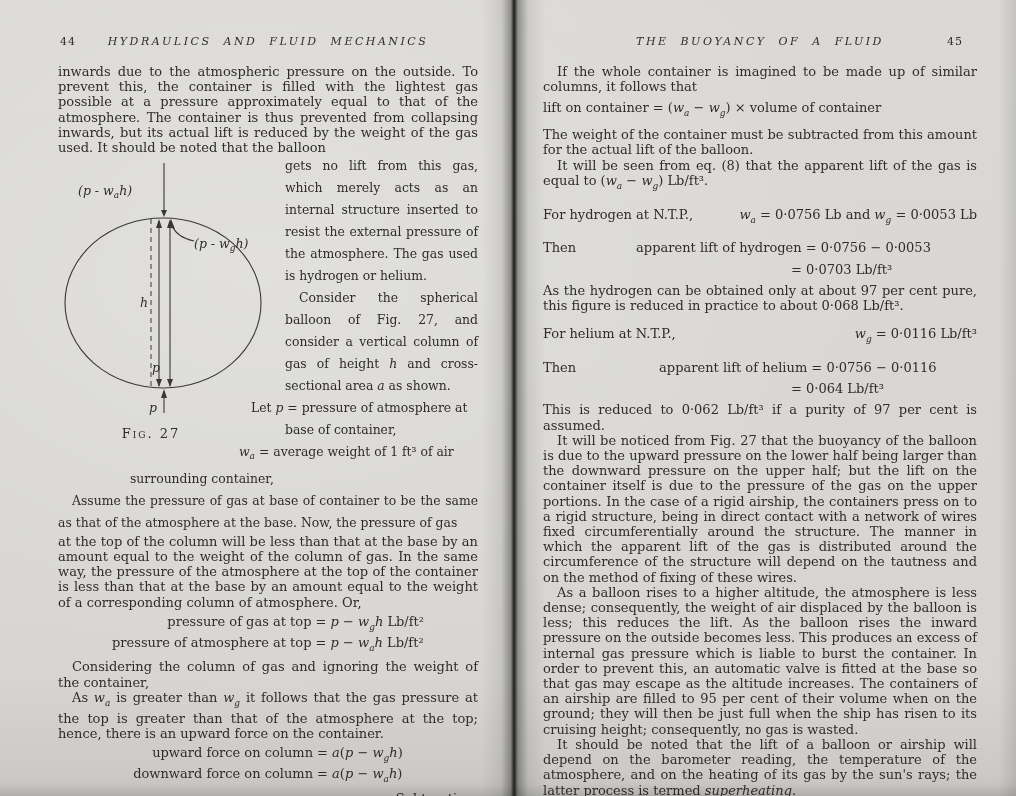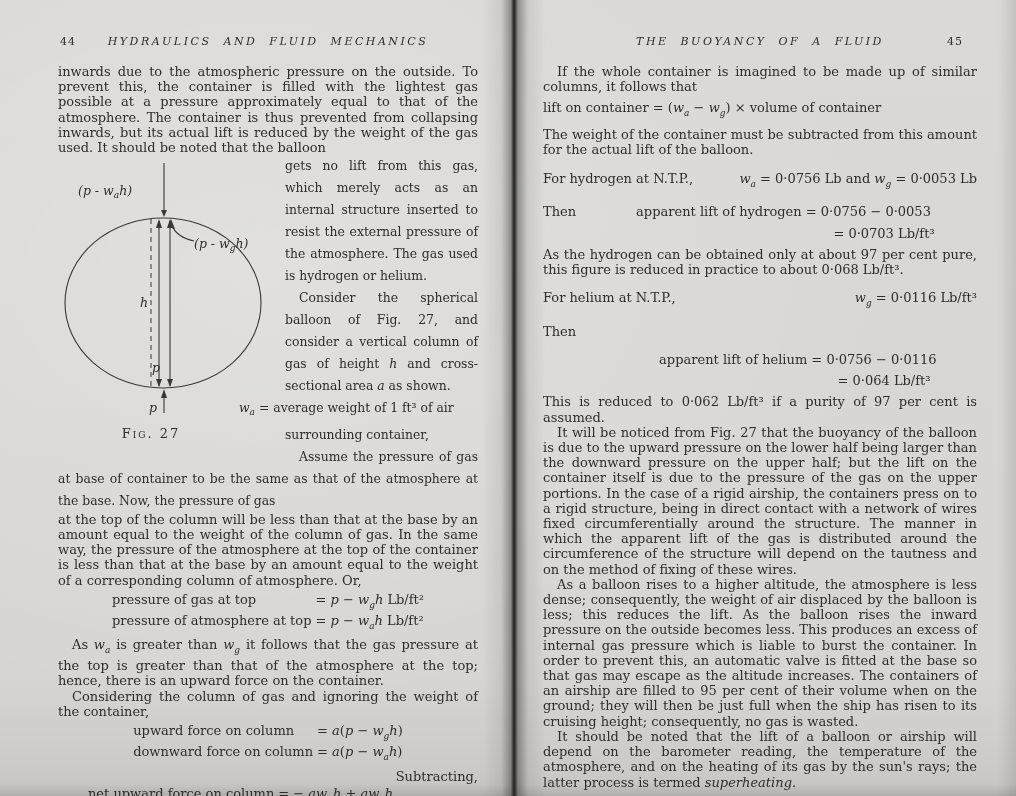--- a/index.html
+++ b/index.html
@@ -40,31 +40,31 @@
   .pn{position:absolute;top:0;font-style:normal;letter-spacing:1px;}
   .pn-left{left:2px;}
   .pn-right{right:14px;}
   p{margin:0;}
   .ind{text-indent:14px;}
   .fig-float{float:left;width:227px;height:292px;margin-right:0;}
   .fig-col{font-size:12.4px;line-height:22px;}
   .def{padding-left:58px;text-indent:-34px;text-align:left;}
   .def2{padding-left:72px;text-indent:-46px;text-align:left;}
   .eq-pair{display:grid;grid-template-columns:auto auto;width:fit-content;margin:4px auto;column-gap:4px;}
-  .eq-pair .lhs{}
+  .eq-pair .lhs{text-align:right;}
   .eq-pair .rhs{text-align:left;}
   .net-block{display:grid;grid-template-columns:auto auto;width:fit-content;margin:2px 0 0 30px;column-gap:4px;}
   .net-block .lhs{text-align:right;}
   .subtracting{margin-top:3px;text-align:right;}
   .eq-center{margin:6px 0;}
   .eq-row{display:flex;justify-content:space-between;margin:13px 0;text-align:left;}
   .then-row{display:flex;margin:6px 0;text-align:left;}
   .then-row .then-eq-h{margin-left:60px;}
-  .then-row .then-eq-he{margin-left:83px;margin-top:28px;}
-  .eq-result{margin:6px 0 6px 248px;text-align:center;}
+  .then-row .then-eq-he{margin-left:83px;}
+  .eq-result{margin:6px 0 6px 248px;text-align:left;}
   sub{font-size:9px;font-style:italic;}
   svg{display:block;}
   .fig-line{stroke:#3a3836;stroke-width:1.1;fill:none;}
   .fig-dash{stroke:#3a3836;stroke-width:1;fill:none;stroke-dasharray:5,4;}
   .fig-arrow{fill:#3a3836;stroke:none;}
   .fig-label{font-family:"DejaVu Serif",serif;font-style:italic;font-size:12.5px;fill:#2f2d2a;}
   .fig-sub{font-size:9px;}
   .fig-caption{font-family:"DejaVu Serif",serif;font-variant:small-caps;letter-spacing:2px;font-size:13px;fill:#2f2d2a;font-style:normal;}
 </style>
 </head>
@@ -108,35 +108,36 @@
         <text class="fig-label" x="82" y="152">h</text>
         <text class="fig-label" x="94" y="217">p</text>
         <text class="fig-label" x="91" y="257">p</text>
         <text class="fig-caption" x="93" y="283" text-anchor="middle">Fig. 27</text>
       </svg>
     </div>
 
     <div class="fig-col">
       <p>gets no lift from this gas, which merely acts as an internal structure inserted to resist the external pressure of the atmosphere.  The gas used is hydrogen or helium.</p>
       <p class="ind">Consider the spherical balloon of Fig. 27, and consider a vertical column of gas of height <i>h</i> and cross-sectional area <i>a</i> as shown.</p>
+      <p class="def">Let <i>p</i> = pressure of atmosphere at base of container,</p>
       <p class="def2"><i>w</i><sub>a</sub> = average weight of 1 ft³ of air surrounding container,</p>
       <p class="ind">Assume the pressure of gas at base of container to be the same as that of the atmosphere at the base.  Now, the pressure of gas</p>
     </div>
 
     <p>at the top of the column will be less than that at the base by an amount equal to the weight of the column of gas.  In the same way, the pressure of the atmosphere at the top of the container is less than that at the base by an amount equal to the weight of a corresponding column of atmosphere.  Or,</p>
 
     <div class="eq-pair">
       <span class="lhs">pressure of gas at top</span>
       <span class="rhs">= <i>p</i> − <i>w</i><sub>g</sub><i>h</i> Lb/ft²</span>
       <span class="lhs">pressure of atmosphere at top</span>
       <span class="rhs">= <i>p</i> − <i>w</i><sub>a</sub><i>h</i> Lb/ft²</span>
     </div>
 
+    <p class="ind">Considering the column of gas and ignoring the weight of the container,</p>
     <p class="ind">As <i>w</i><sub>a</sub> is greater than <i>w</i><sub>g</sub> it follows that the gas pressure at the top is greater than that of the atmosphere at the top;  hence, there is an upward force on the container.</p>
-    <p class="ind">Considering the column of gas and ignoring the weight of the container,</p>
 
     <div class="eq-pair">
       <span class="lhs">upward force on column</span>
       <span class="rhs">= <i>a</i>(<i>p</i> − <i>w</i><sub>g</sub><i>h</i>)</span>
       <span class="lhs">downward force on column</span>
       <span class="rhs">= <i>a</i>(<i>p</i> − <i>w</i><sub>a</sub><i>h</i>)</span>
     </div>
 
     <p class="subtracting">Subtracting,</p>
 
@@ -155,20 +156,21 @@
     <div class="running-header">
       <span class="running-title">THE BUOYANCY OF A FLUID</span>
       <span class="pn pn-right">45</span>
     </div>
 
     <p class="ind">If the whole container is imagined to be made up of similar columns, it follows that</p>
 
     <p class="eq-center">lift on container = (<i>w</i><sub>a</sub> − <i>w</i><sub>g</sub>) × volume of container</p>
 
     <p>The weight of the container must be subtracted from this amount for the actual lift of the balloon.</p>
+    <p class="ind">It will be seen from eq. (8) that the apparent lift of the gas is equal to (<i>w</i><sub>a</sub> − <i>w</i><sub>g</sub>) Lb/ft³.</p>
 
     <div class="eq-row">
       <span>For hydrogen at N.T.P.,</span>
       <span><i>w</i><sub>a</sub> = 0·0756 Lb and <i>w</i><sub>g</sub> = 0·0053 Lb</span>
     </div>
     <div class="then-row">
       <span>Then</span>
       <span class="then-eq-h">apparent lift of hydrogen = 0·0756 − 0·0053</span>
     </div>
     <p class="eq-result">= 0·0703 Lb/ft³</p>

